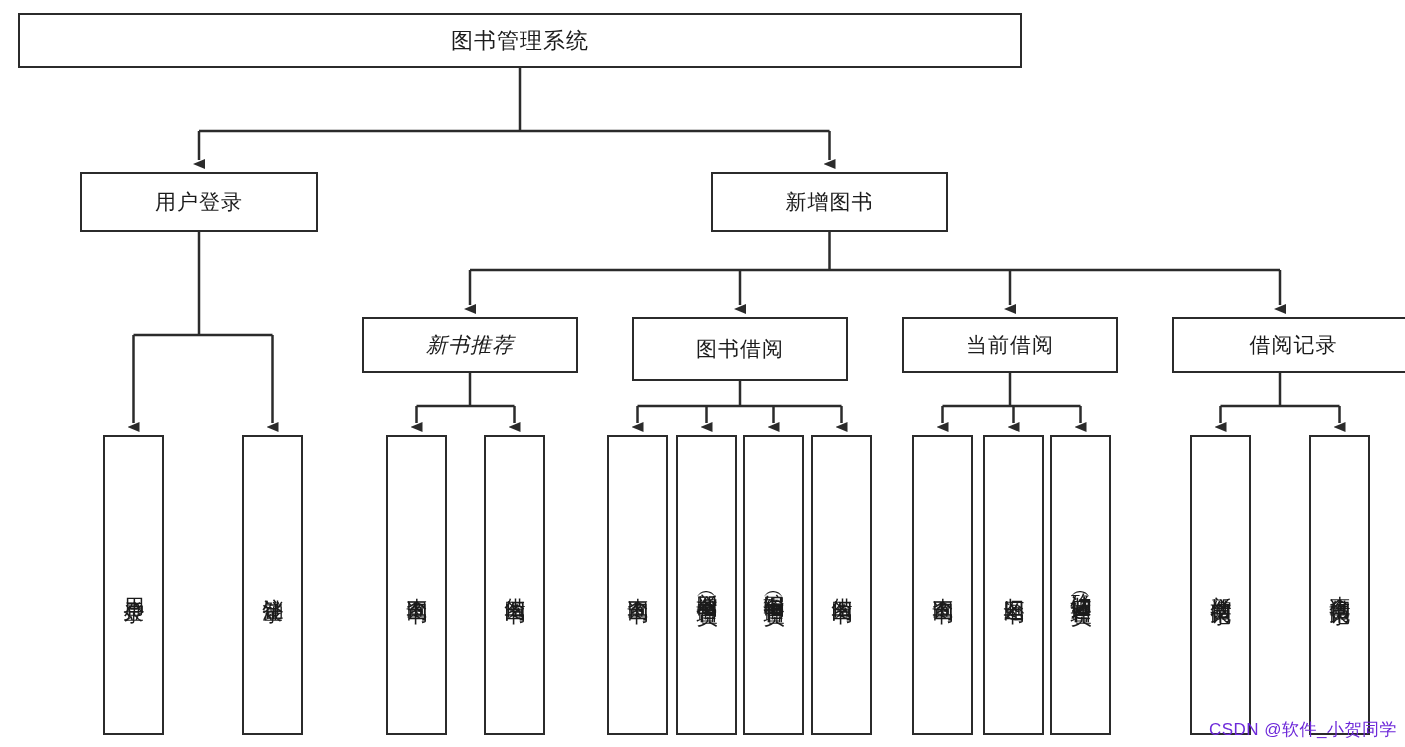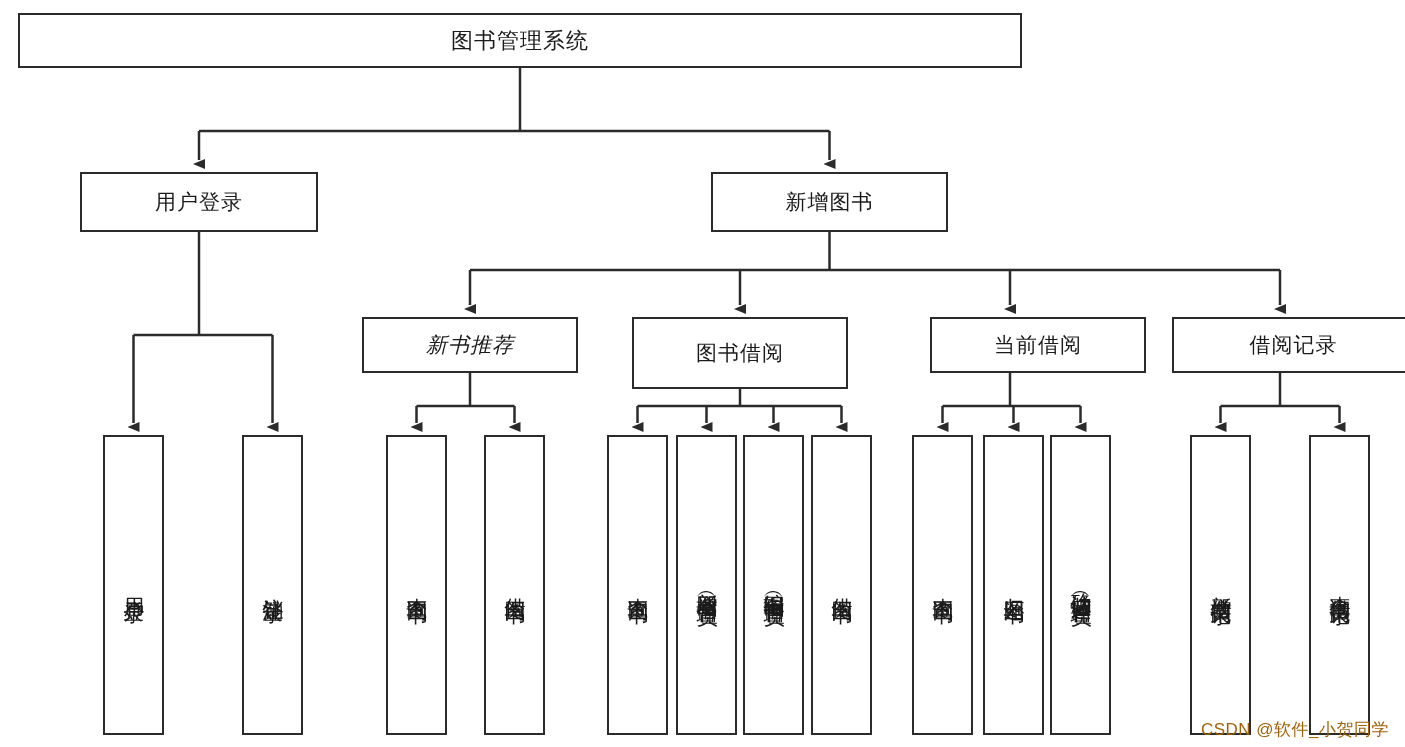--- a/index.html
+++ b/index.html
@@ -46,24 +46,24 @@
     max-height:286px;
   }
   svg.edges{
     position:absolute;
     left:0;top:0;
     width:1405px;height:747px;
     pointer-events:none;
   }
   .watermark{
     position:absolute;
-    right:16px;
+    right:8px;
     bottom:6px;
     font-size:17px;
-    color:#a16207;
+    color:#6d28d9;
     letter-spacing:0.5px;
     white-space:nowrap;
   }
 </style>
 </head>
 <body>
 
 <div id="canvas">
   <svg class="edges" viewBox="0 0 1405 747">
     <defs>
@@ -114,24 +114,24 @@
       </div>
       <div class="node level2" style="left: 80px; top: 172px; width: 238px; height: 60px;">
         <span class="label">用户登录</span>
       </div>
       <div class="node level2" style="left: 711px; top: 172px; width: 237px; height: 60px;">
         <span class="label">新增图书</span>
       </div>
       <div class="node level3" style="left: 362px; top: 317px; width: 216px; height: 56px; font-style: italic;">
         <span class="label">新书推荐</span>
       </div>
-      <div class="node level3" style="left: 632px; top: 317px; width: 216px; height: 72px;">
+      <div class="node level3" style="left: 632px; top: 317px; width: 216px; height: 64px;">
         <span class="label">图书借阅</span>
       </div>
-      <div class="node level3" style="left: 902px; top: 317px; width: 216px; height: 56px; margin-left: 28px;">
+      <div class="node level3" style="left: 902px; top: 317px; width: 216px; height: 56px;">
         <span class="label">当前借阅</span>
       </div>
       <div class="node level3" style="left: 1172px; top: 317px; width: 243px; height: 56px;">
         <span class="label">借阅记录</span>
       </div>
       <div class="node leaf" style="left: 103px; top: 435px; width: 61px; height: 300px;">
         <span class="label">用户登录</span>
       </div>
       <div class="node leaf" style="left: 242px; top: 435px; width: 61px; height: 300px;">
         <span class="label">注销登录</span>

